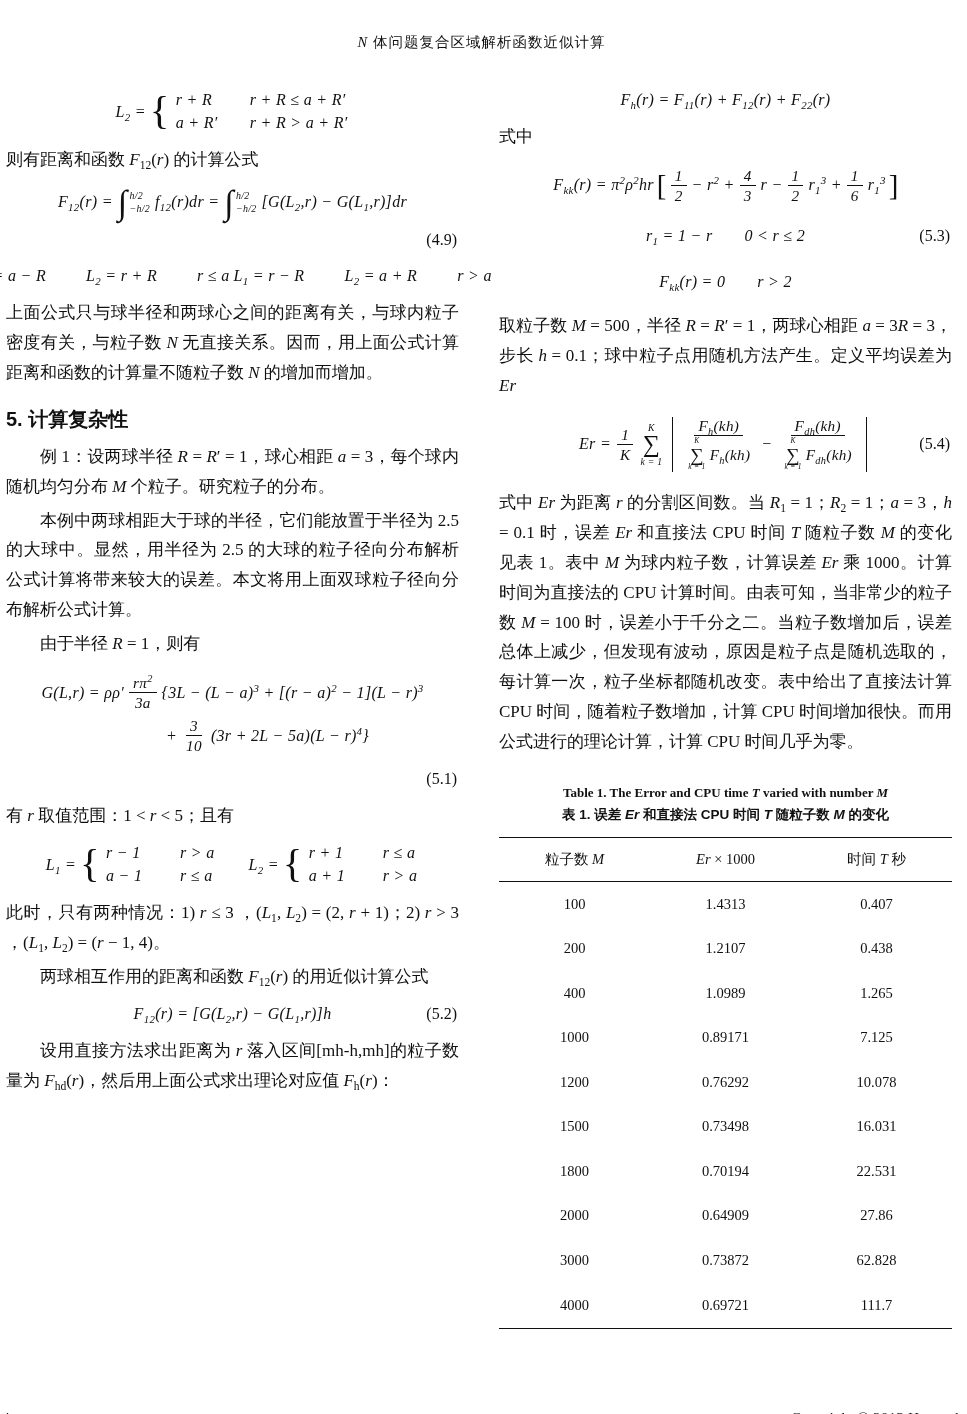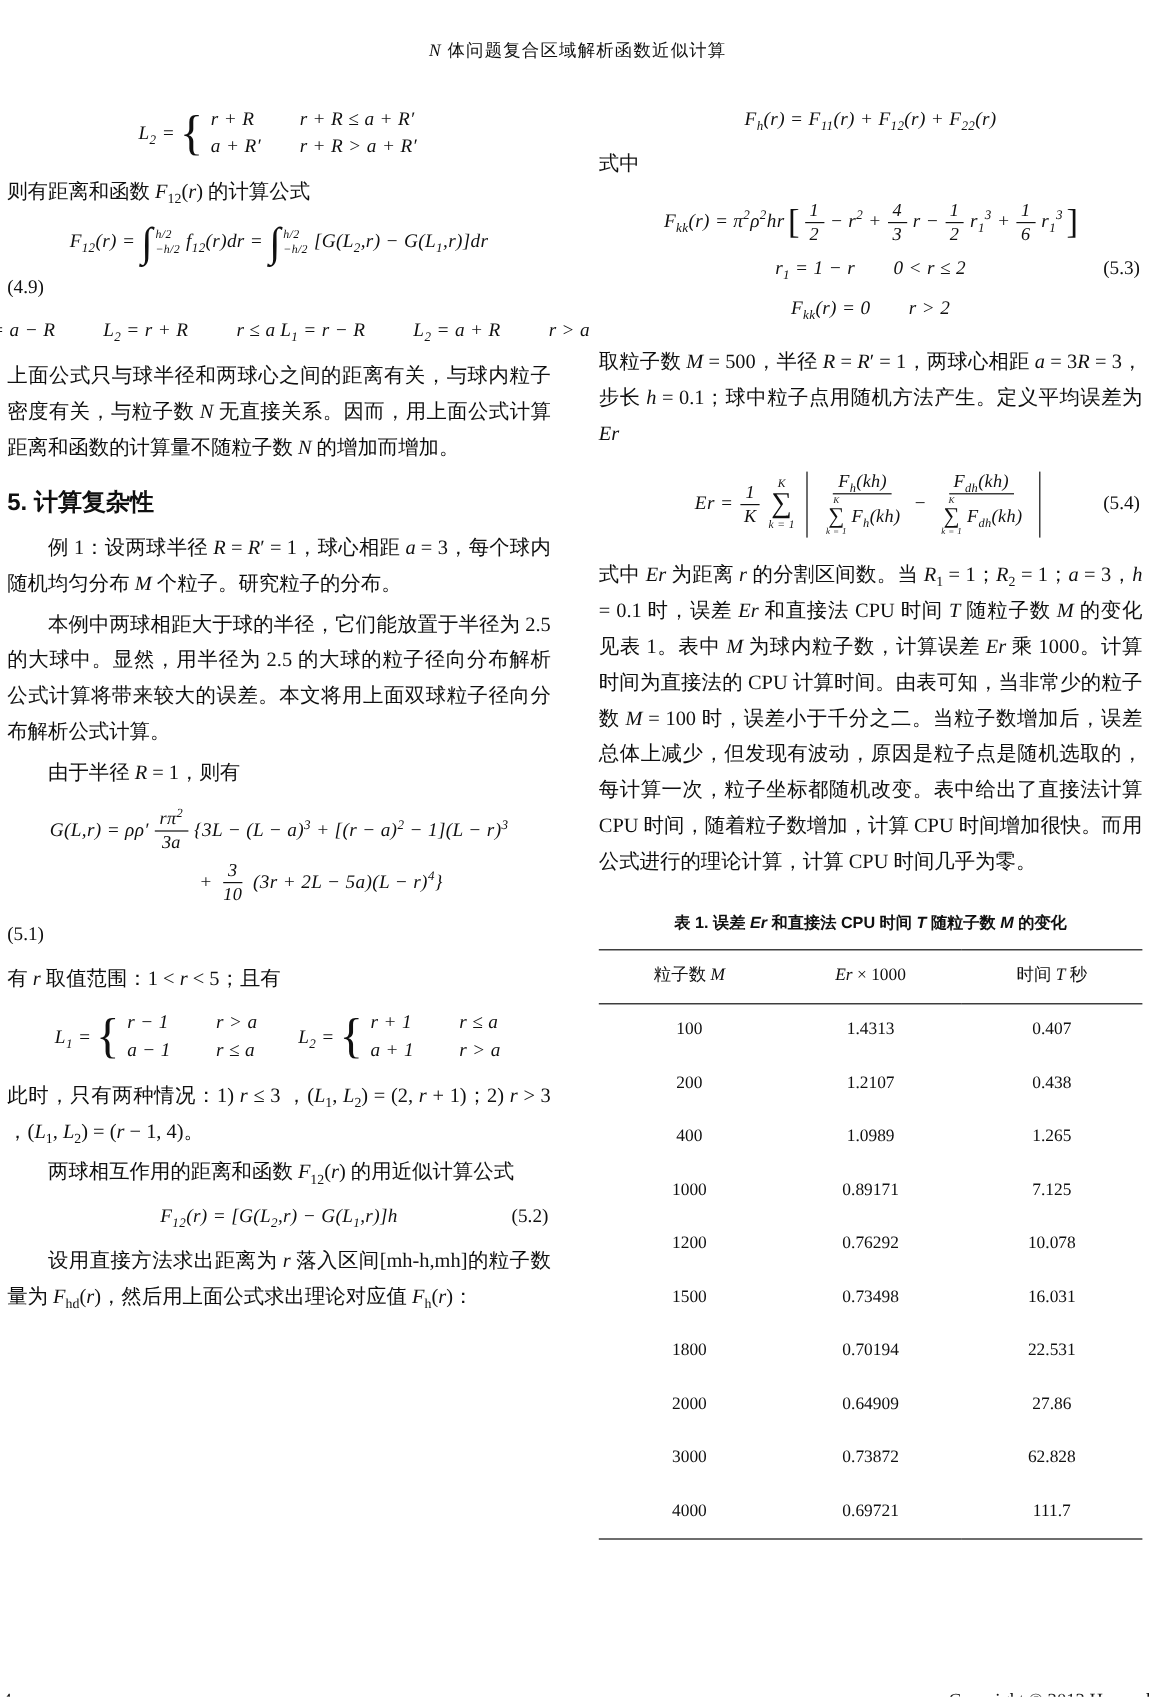--- a/index.html
+++ b/index.html
@@ -15,21 +15,21 @@
   p.para { margin:4px 0; }
   p.indent { text-indent:2em; }
   .section-heading { font-family:"Liberation Sans","DejaVu Sans",sans-serif; font-weight:bold; font-size:20px; margin:18px 0 10px; line-height:1.3; }
 
   
   .eq { position:relative; display:flex; justify-content:center; align-items:center;
         font-style:italic; margin:12px 0; line-height:1.25; font-size:16px; letter-spacing:0.3px; }
   .eq .m, .eq53 .m { margin:0 2px; white-space:nowrap; }
   sub,sup { font-size:68%; line-height:0; font-style:inherit; }
   .eqnum { position:absolute; right:2px; top:50%; transform:translateY(-50%); font-style:normal; letter-spacing:0; }
-  .eqnum-line { font-style:normal; font-size:16px; margin:-4px 2px 8px 0; }
+  .eqnum-line { text-align:right; font-style:normal; font-size:16px; margin:-4px 2px 8px 0; }
 
   .cases { display:inline-flex; align-items:center; margin:0 2px; }
   .cases .brace { font-size:255%; font-weight:200; font-style:normal; line-height:0.85; margin-right:4px; }
   .case-rows { display:inline-flex; flex-direction:column; row-gap:3px; }
   .case-row { display:flex; }
   .case-row .expr { min-width:52px; }
   .case-row .cond { margin-left:20px; }
 
   .eqrows { display:flex; flex-direction:row; row-gap:7px; align-items:center; }
   .eqrow3 { display:flex; gap:36px; }
@@ -50,21 +50,21 @@
   .sum.small { font-size:82%; margin-right:2px; }
 
   .abs { display:inline-flex; align-items:center; margin:0 2px; }
   .vbar { align-self:stretch; border-left:1.3px solid #101010; margin:0 5px; }
   .bigbr { font-size:180%; font-style:normal; line-height:1; margin:0 1px; }
   .gapw { display:inline-block; width:28px; }
 
   .eqlines { display:flex; flex-direction:column; width:100%; }
   .eqline { display:flex; align-items:center; justify-content:center; position:relative; width:100%; margin:3px 0; }
   .eqline.line2 { padding-left:70px; }
-  .eq53 { display:flex; flex-direction:column; row-gap:0; font-style:italic; font-size:16px; margin:12px 0; letter-spacing:0.3px; }
+  .eq53 { display:flex; flex-direction:column; row-gap:12px; font-style:italic; font-size:16px; margin:12px 0; letter-spacing:0.3px; }
 
   
   .table-block { margin-top:26px; }
   .tcap { text-align:center; font-weight:bold; line-height:1.5; }
   .tcap.en { font-size:13px; }
   .tcap.zh { font-size:13.5px; font-family:"Liberation Sans","DejaVu Sans",sans-serif; margin-top:2px; }
   table.datatable { width:100%; border-collapse:collapse; margin-top:12px; font-size:14.5px; }
   table.datatable th { font-weight:normal; border-top:1.6px solid #101010; border-bottom:0.8px solid #101010;
                        padding:9px 2px; text-align:center; width:33.3%; }
   table.datatable td { padding:9.5px 2px; text-align:center; }
@@ -306,20 +306,21 @@
             </span>
           </span>
           <span class="vbar"></span>
         </span>
         <span class="eqnum">(5.4)</span>
       </div>
 
       <p class="para">式中 <i>Er</i> 为距离 <i>r</i> 的分割区间数。当 <i>R</i><sub>1</sub> = 1；<i>R</i><sub>2</sub> = 1；<i>a</i> = 3，<i>h</i> = 0.1 时，误差 <i>Er</i> 和直接法 CPU 时间 <i>T</i> 随粒子数 <i>M</i> 的变化见表 1。表中 <i>M</i> 为球内粒子数，计算误差 <i>Er</i> 乘 1000。计算时间为直接法的 CPU 计算时间。由表可知，当非常少的粒子数 <i>M</i> = 100 时，误差小于千分之二。当粒子数增加后，误差总体上减少，但发现有波动，原因是粒子点是随机选取的，每计算一次，粒子坐标都随机改变。表中给出了直接法计算 CPU 时间，随着粒子数增加，计算 CPU 时间增加很快。而用公式进行的理论计算，计算 CPU 时间几乎为零。</p>
 
       <div class="table-block">
+        <div class="tcap en">Table 1. The Error and CPU time <i>T</i> varied with number <i>M</i></div>
         <div class="tcap zh">表 1. 误差 <i>Er</i> 和直接法 CPU 时间 <i>T</i> 随粒子数 <i>M</i> 的变化</div>
         <table class="datatable">
           <thead>
             <tr>
               <th>粒子数 <i>M</i></th>
               <th><i>Er</i> × 1000</th>
               <th>时间 <i>T</i> 秒</th>
             </tr>
           </thead>
           <tbody>

